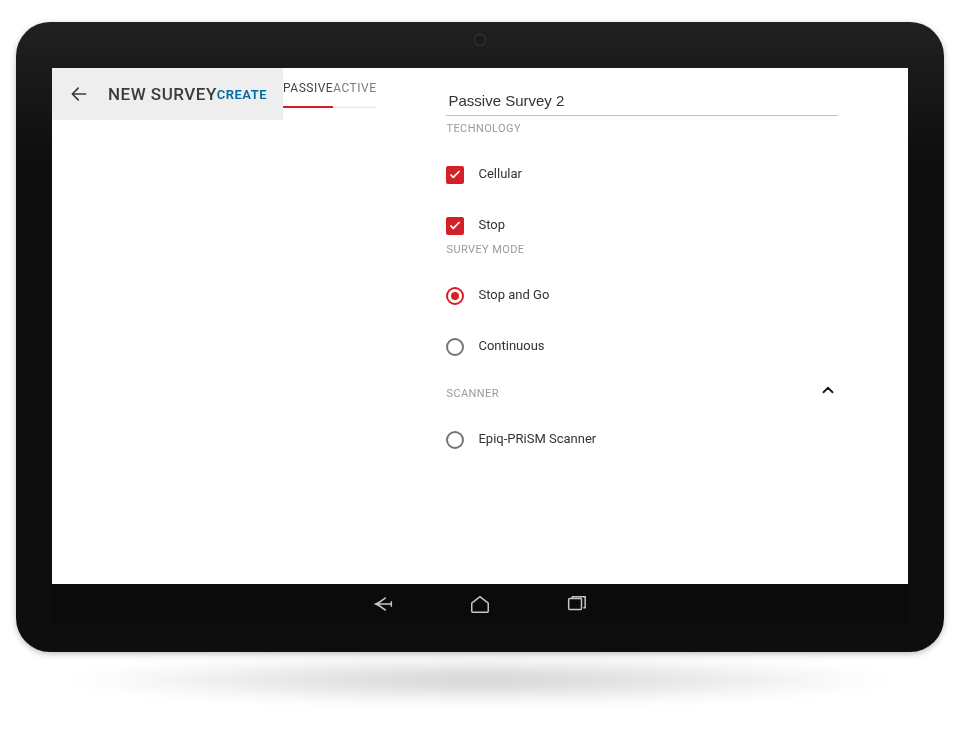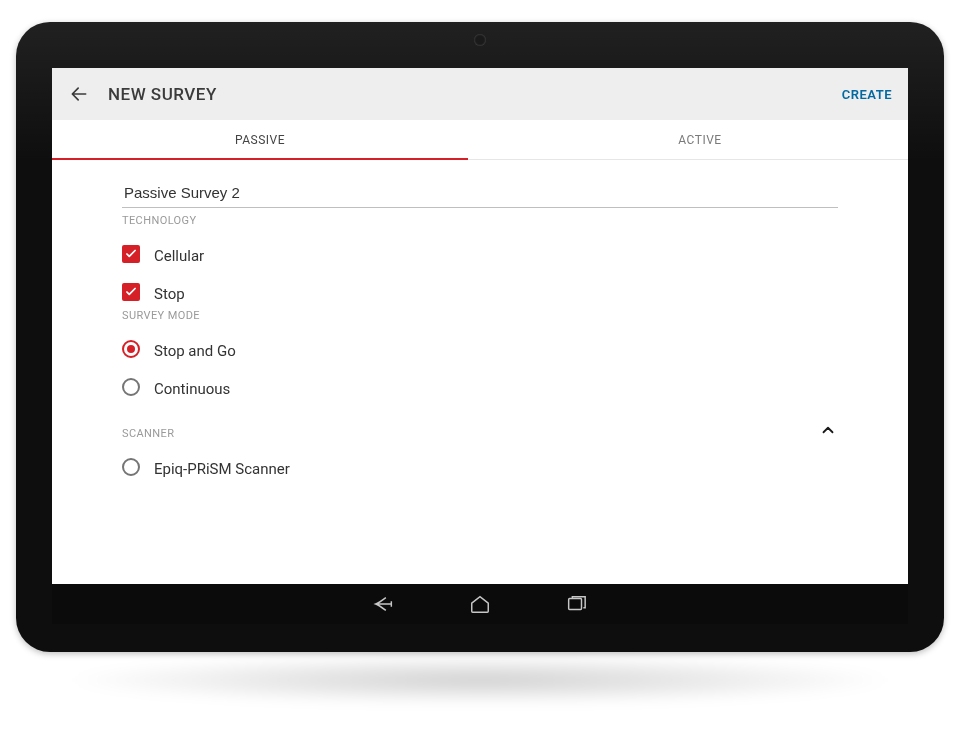--- a/index.html
+++ b/index.html
@@ -55,21 +55,21 @@
     border-radius: 50%;
     box-shadow: inset 0 0 2px rgba(255,255,255,0.3);
   }
 
   
   .screen {
     position: absolute;
     top: 46px; left: 36px; right: 36px; bottom: 68px;
     background: #ffffff;
     display: flex;
-    flex-direction: column;
+    flex-direction: row;
     overflow: hidden;
   }
 
   
   .appbar {
     height: 52px;
     background: #eeeeee;
     display: flex;
     align-items: center;
     padding: 0 16px;
@@ -94,21 +94,20 @@
     display: flex; align-items: center; justify-content: center;
     cursor: pointer;
   }
 
   
   .tabs {
     display: flex;
     height: 40px;
     border-bottom: 1px solid #e6e6e6;
     background: #ffffff;
-    gap: 24px;
   }
   .tab {
     flex: 1;
     display: flex;
     align-items: center;
     justify-content: center;
     font-size: 12px;
     letter-spacing: 0.5px;
     color: #7a7a7a;
     cursor: pointer;
@@ -145,23 +144,23 @@
 
   .section-label {
     margin-top: 6px;
     font-size: 11px;
     letter-spacing: 0.4px;
     color: #9a9a9a;
   }
 
   .row {
     display: flex;
-    align-items: flex-end;
-    margin-top: 18px;
-    font-size: 15px;
+    align-items: flex-start;
+    margin-top: 31px;
+    font-size: 13px;
     color: #333;
     cursor: pointer;
   }
   .row .ctrl { width: 20px; height: 20px; margin-right: 12px; flex-shrink: 0; }
 
   
   .checkbox {
     width: 18px; height: 18px;
     border-radius: 2px;
     display: flex; align-items: center; justify-content: center;

